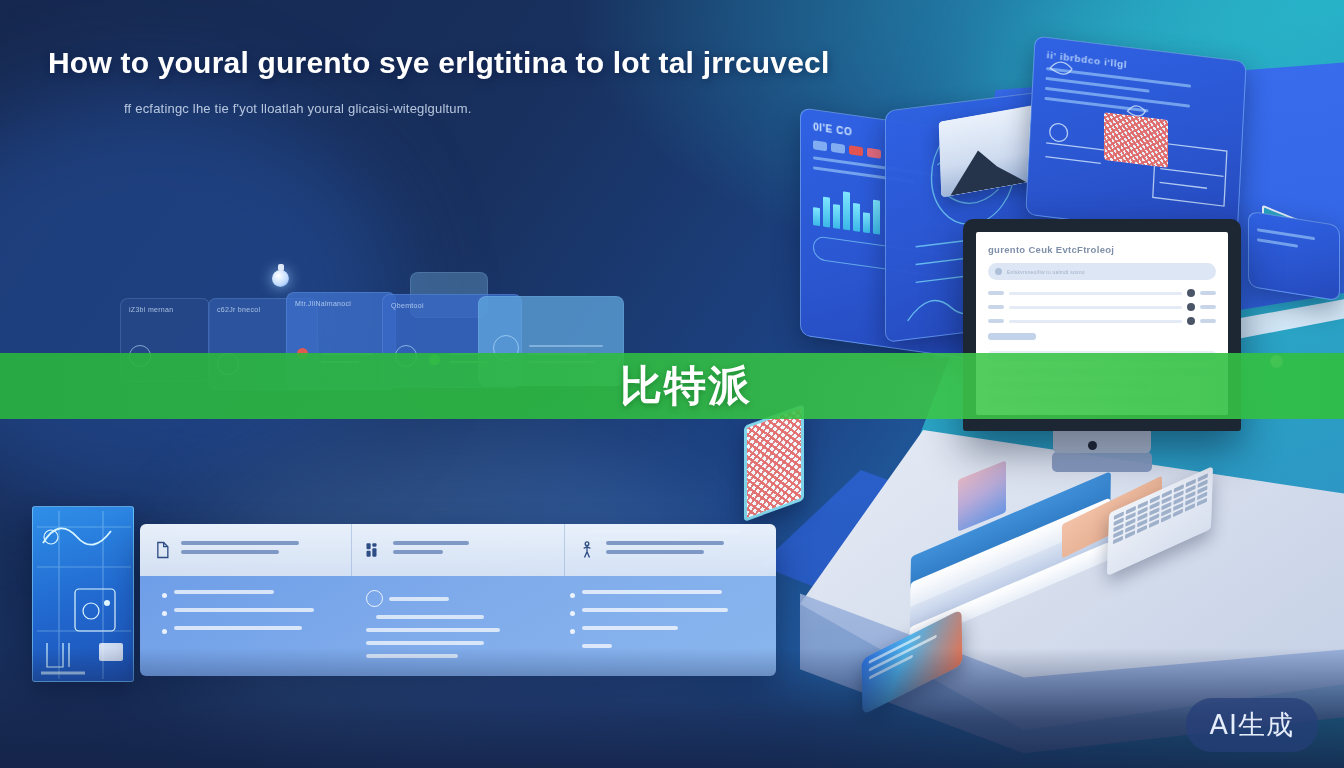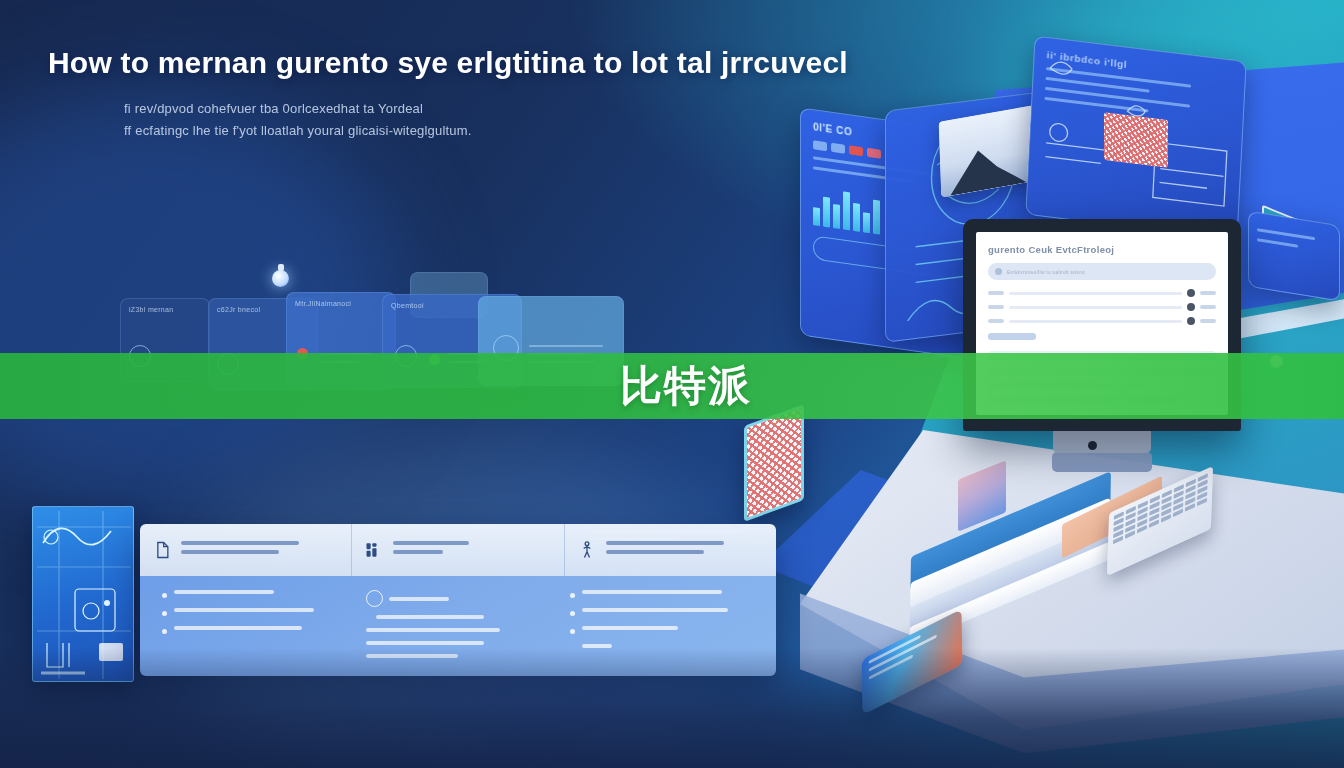--- a/index.html
+++ b/index.html
@@ -683,21 +683,23 @@
     </div>
   </div>
 
   <div class="dark-bottom"></div>
 
   <div class="banner">
     <span class="banner-text">比特派</span>
   </div>
 
   <div class="headline">
-    <div class="h-title">How to mernan gurento sye erlgtitina to lot tal jrrcuvecl</div>
+    <div class="h-title">How to youral gurento sye erlgtitina to lot tal jrrcuvecl</div>
     <div class="h-sub">
-      <div>fi rev/dpvod cohefvuer tba 0orlcexedhat ta Yordeal</div>
       <div>ff ecfatingc lhe tie f'yot lloatlah youral glicaisi-witeglgultum.</div>
     </div>
   </div>
 
+  <div class="ai-badge">
+    <span>AI生成</span>
+  </div>
 
 </div>
 
 </body></html>

